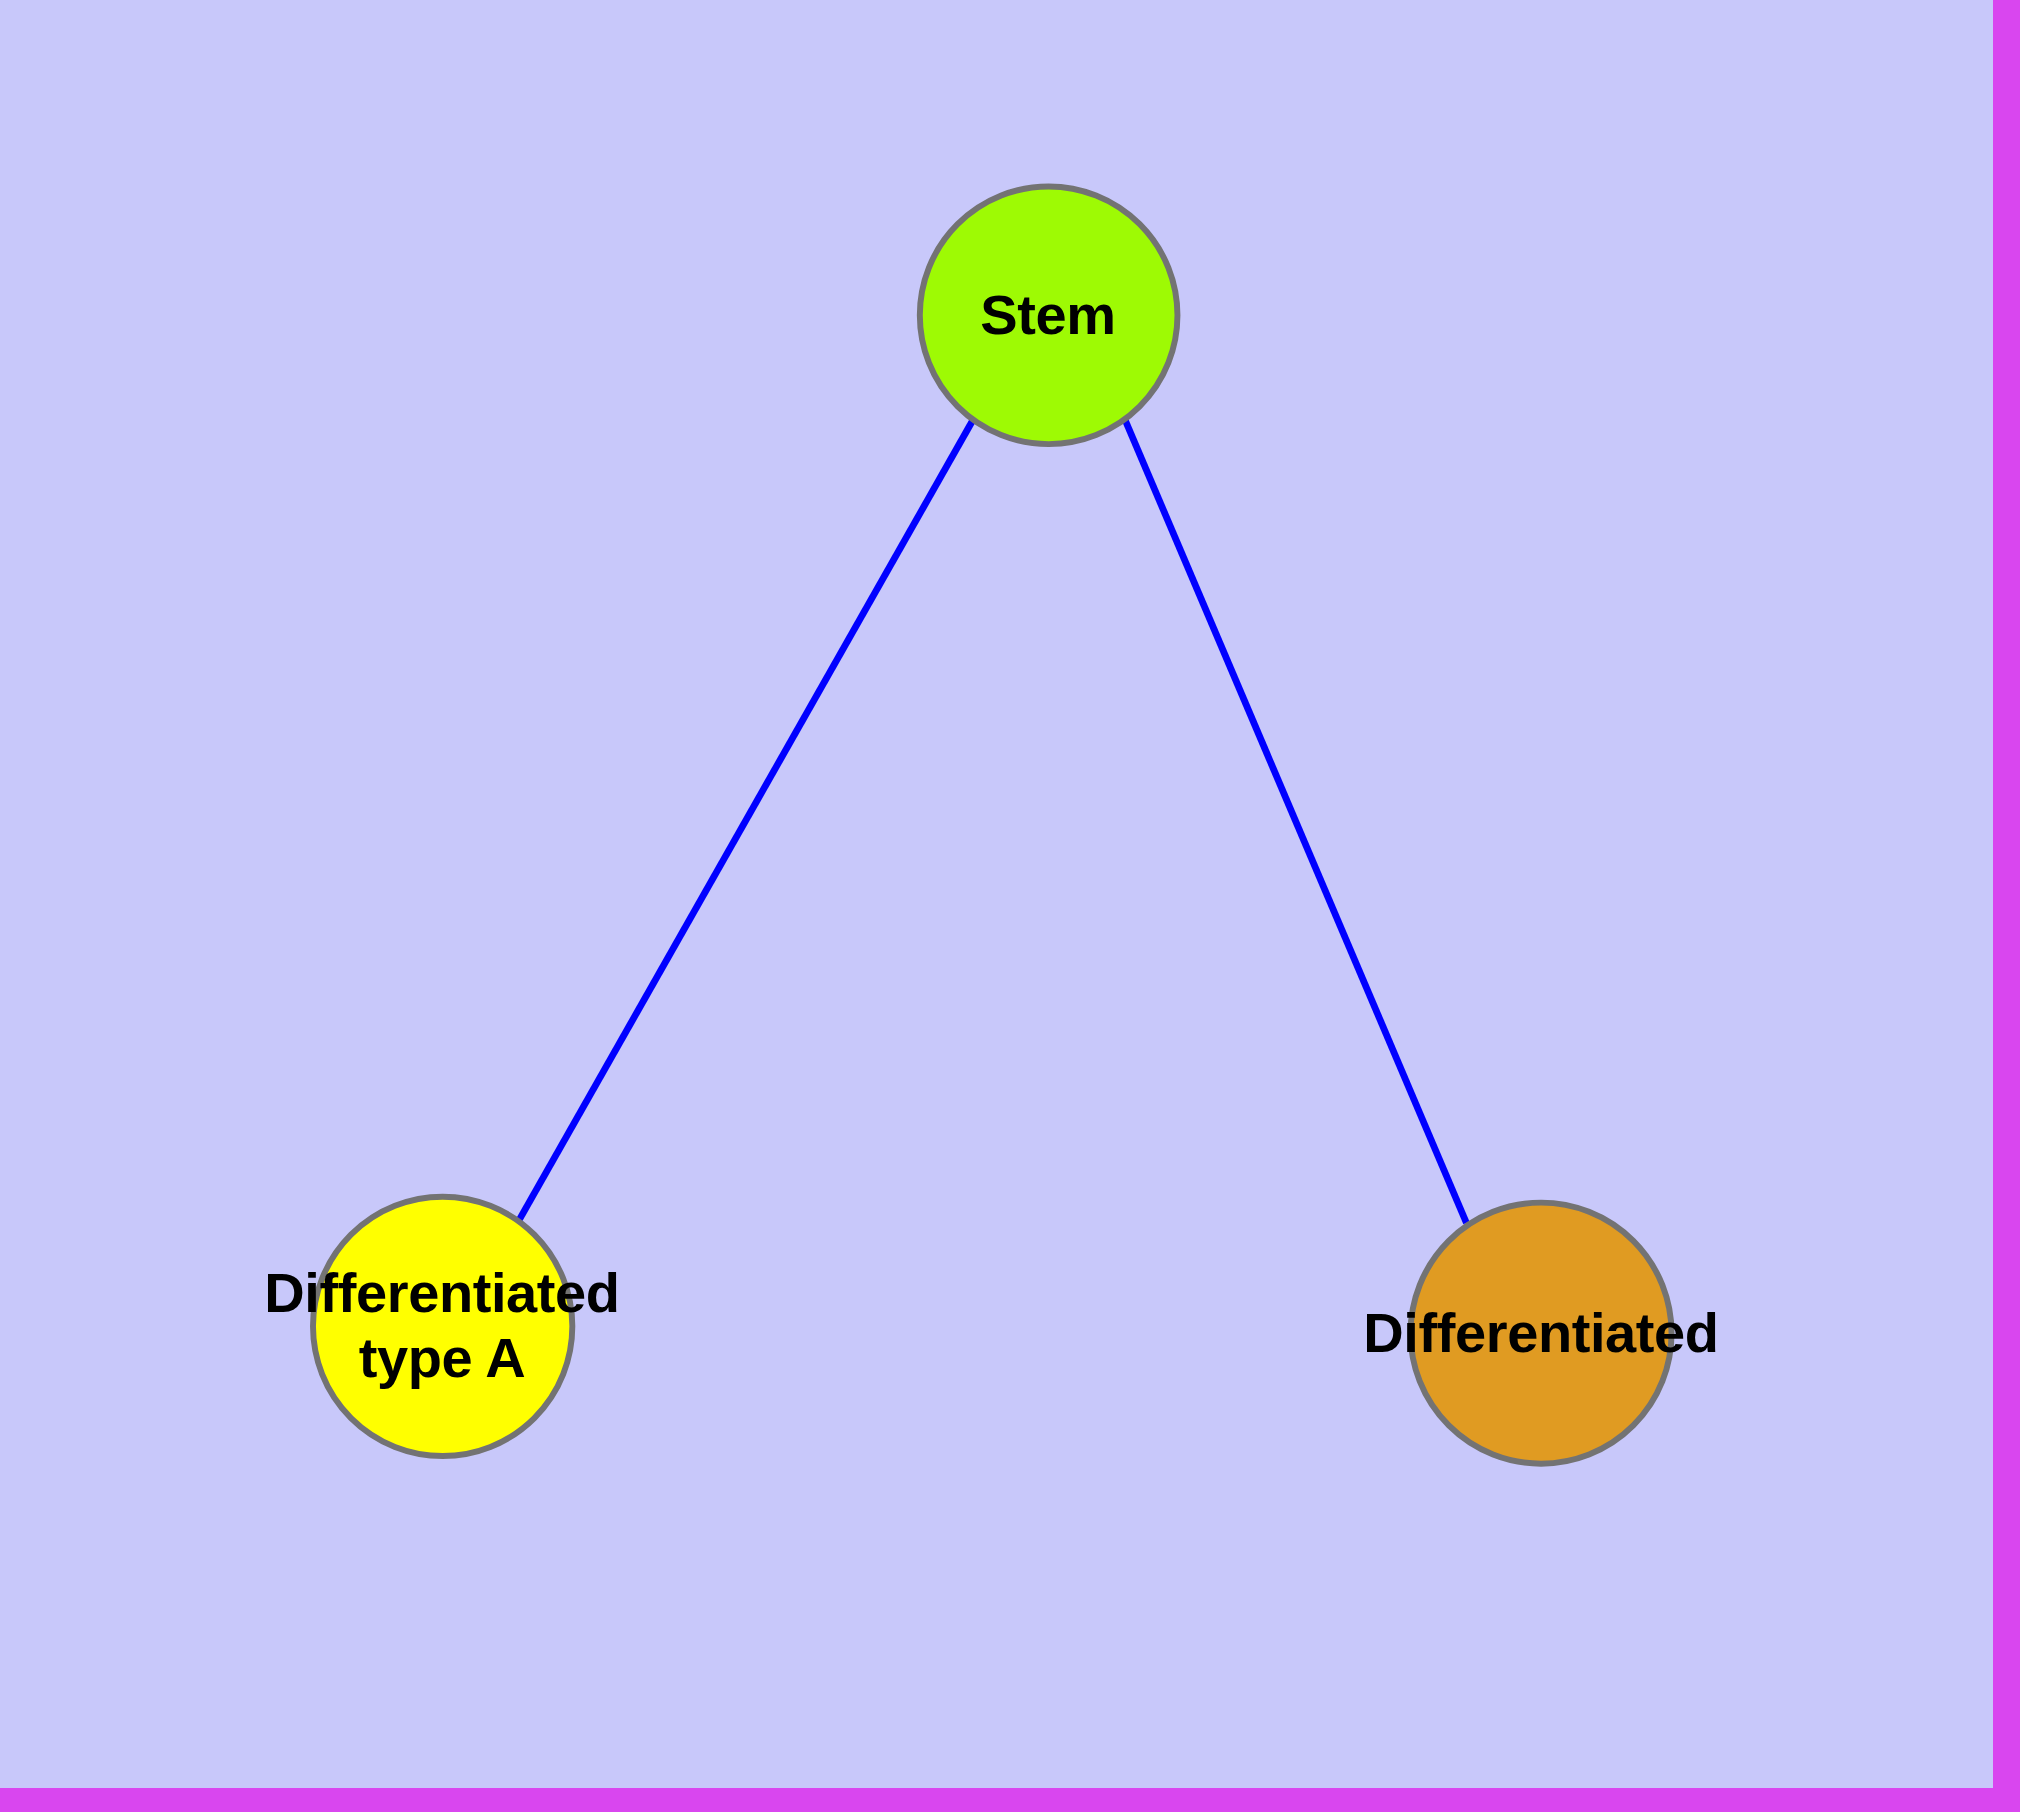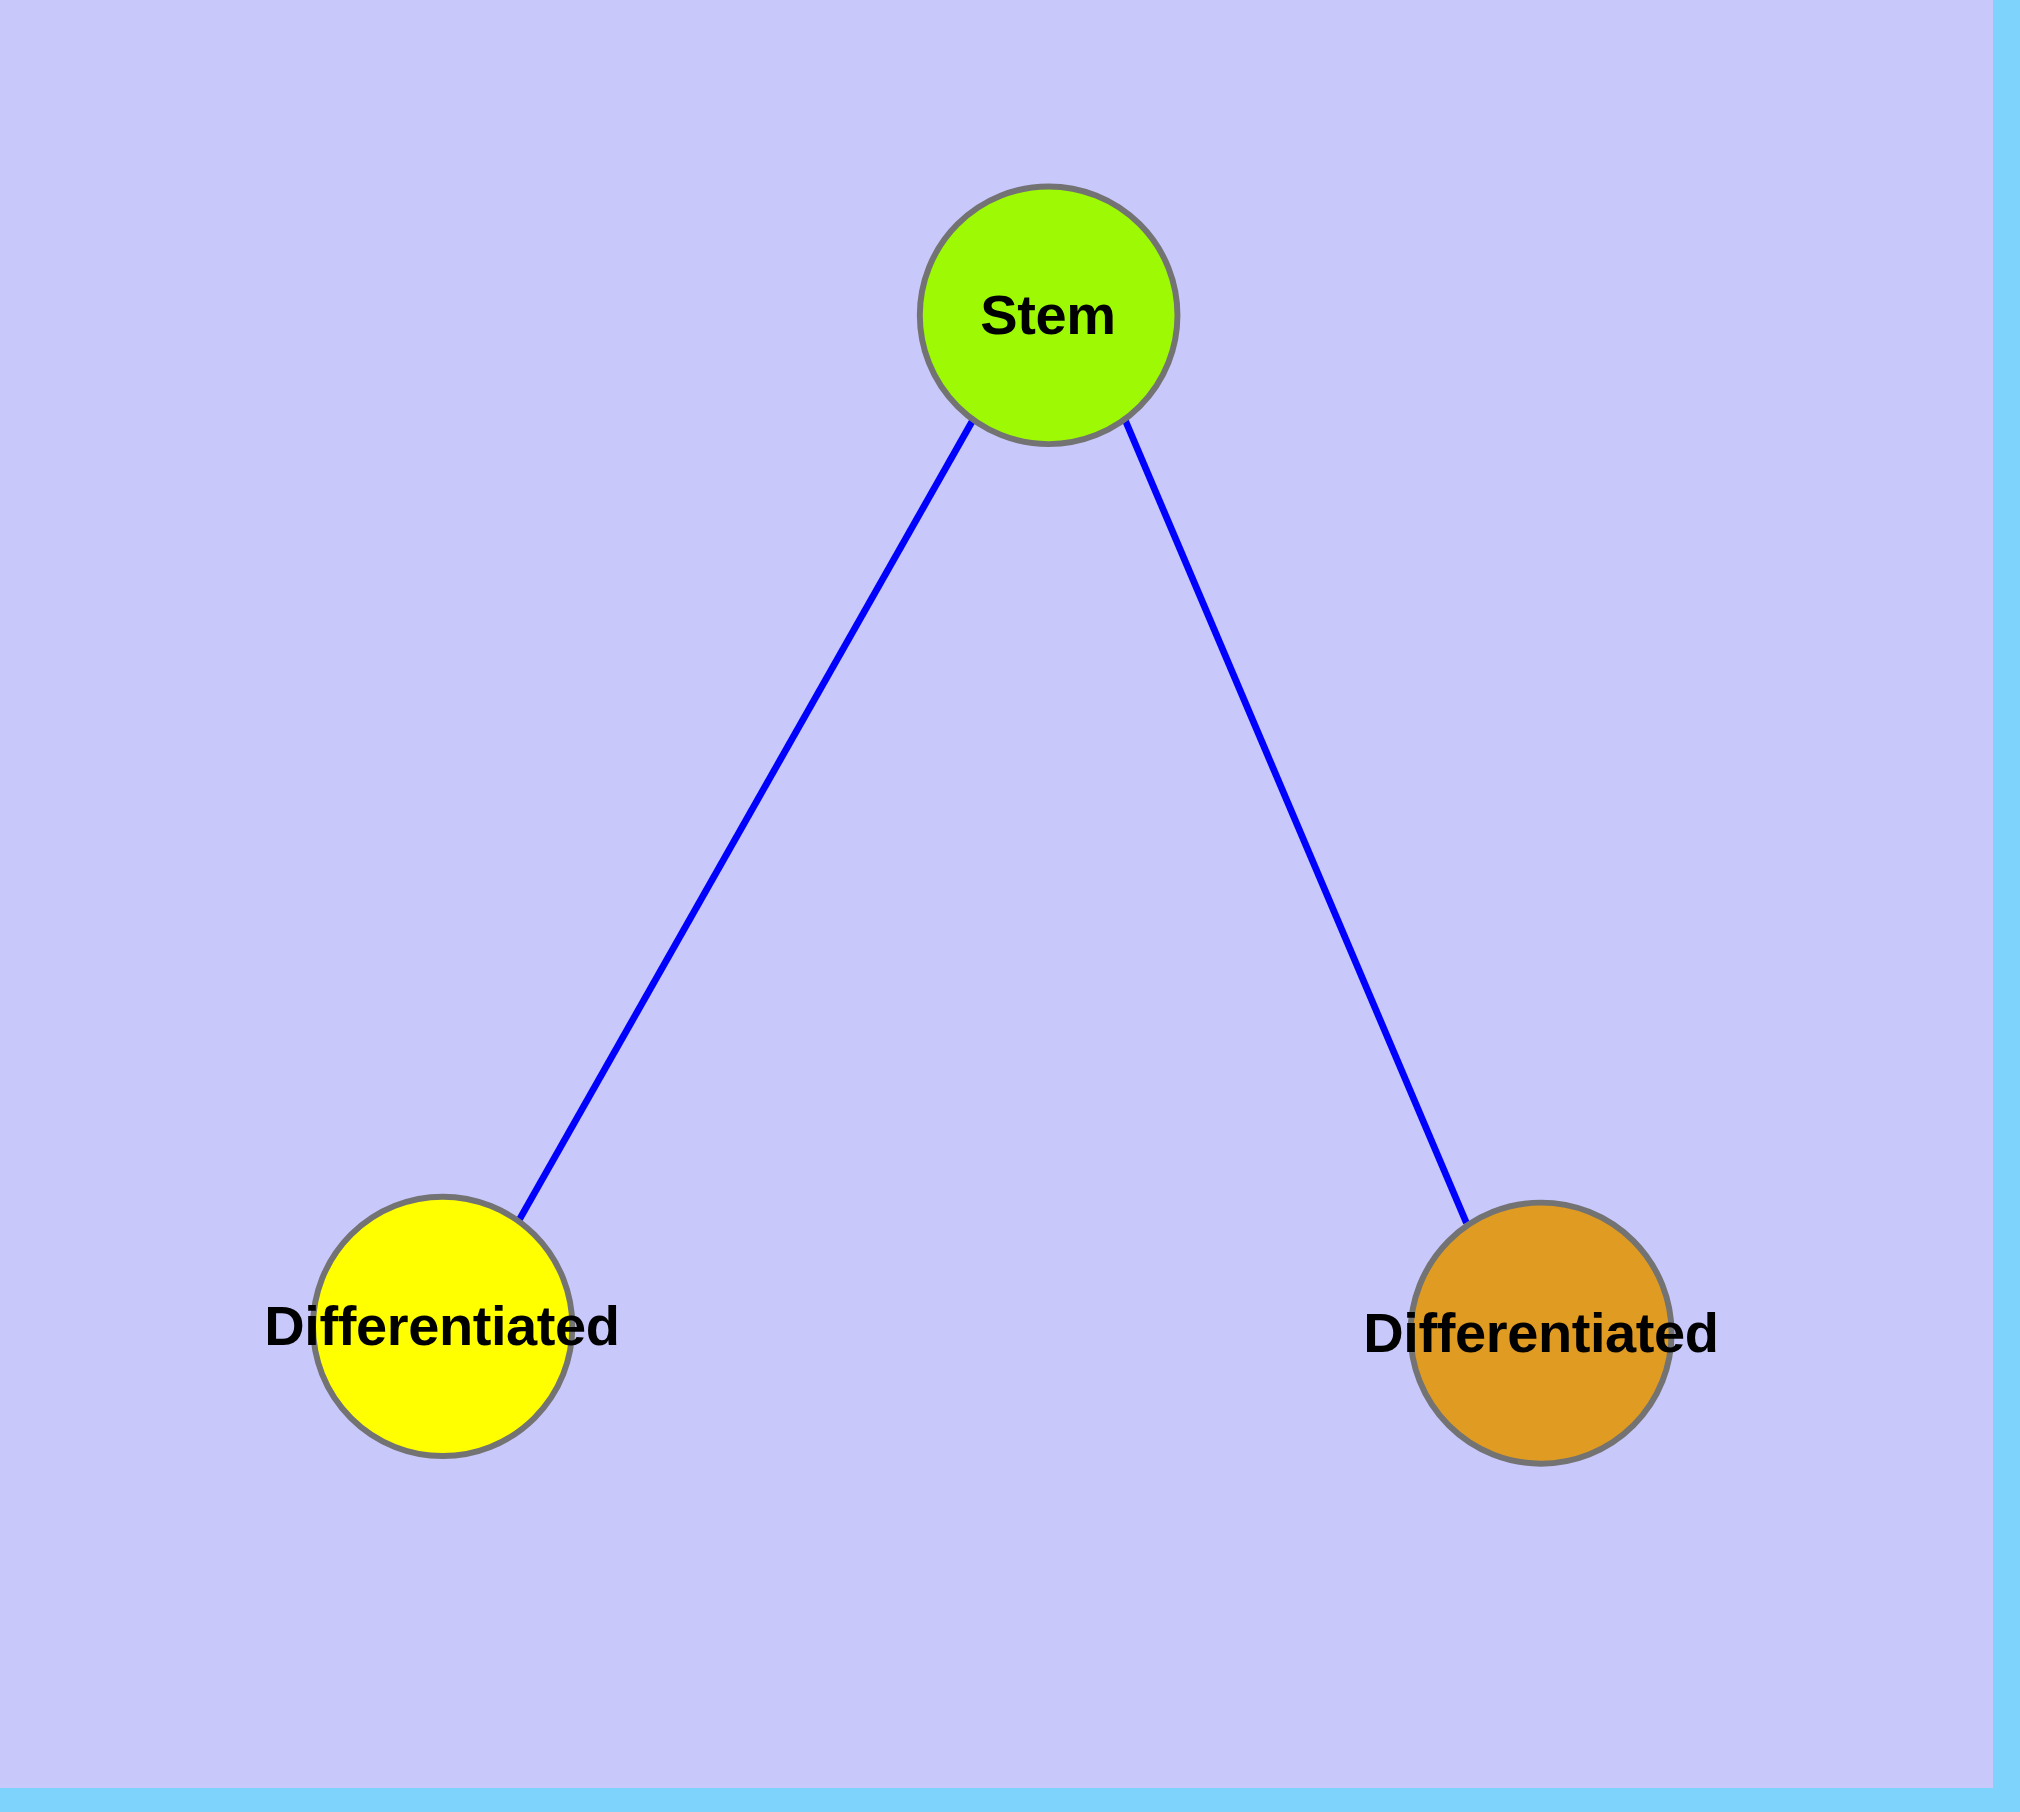--- a/index.html
+++ b/index.html
@@ -5,21 +5,21 @@
 <style>
   html, body {
     margin: 0;
     padding: 0;
     background: #ffffff;
   }
   #canvas {
     position: relative;
     width: 2021px;
     height: 1812px;
-    background: #7dd3fc;
+    background: #d946ef;
     overflow: hidden;
     font-family: "Liberation Sans", "DejaVu Sans", sans-serif;
   }
   #plot-area {
     position: absolute;
     left: 0;
     top: 0;
     width: 1993px;
     height: 1788px;
     background: #c8c8fa;
@@ -74,19 +74,20 @@
       <circle class="node-circle" cx="522" cy="1565" r="153" fill="#ffff00" stroke="#737373" stroke-width="7"></circle>
       <circle class="node-circle" cx="1818" cy="1573" r="154" fill="#e09b22" stroke="#737373" stroke-width="7"></circle>
     </g>
   </svg>
 
   <div class="node-label" style="left: 1048px; top: 315px; font-size: 56px; color: rgb(0, 0, 0);">
       <div>Stem</div>
     </div>
   <div class="node-label" style="left: 442px; top: 1326px; font-size: 56px; color: rgb(0, 0, 0);">
       <div>Differentiated</div>
+      <div>type A</div>
     </div>
   <div class="node-label" style="left: 1541px; top: 1333px; font-size: 56px; color: rgb(0, 0, 0);">
       <div>Differentiated</div>
     </div>
 
 </div>
 
 
 </body></html>

